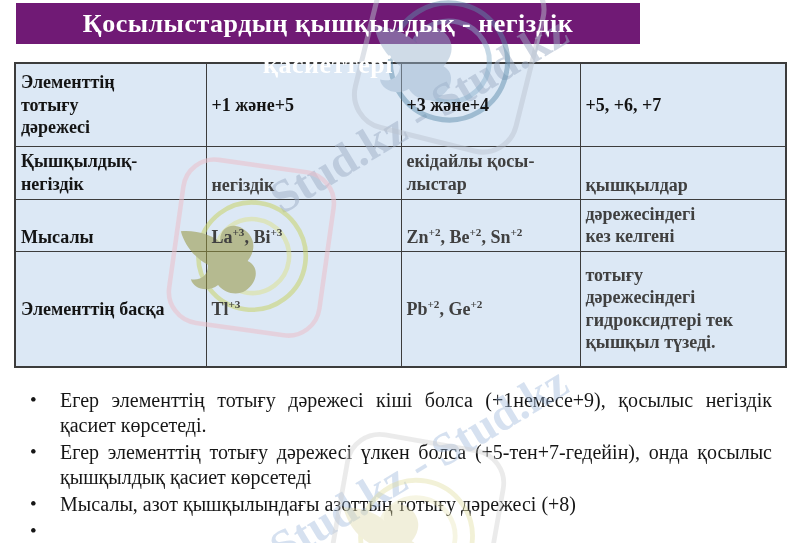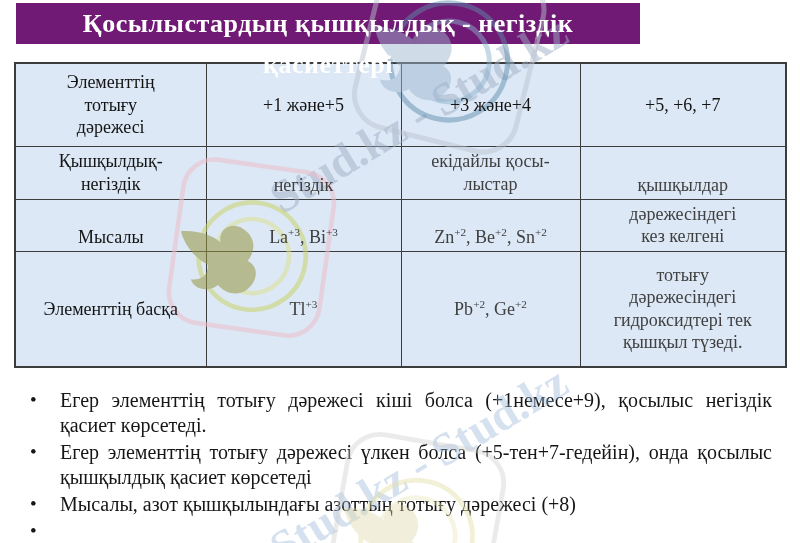--- a/index.html
+++ b/index.html
@@ -20,23 +20,23 @@
   }
 
   
   table.main-table {
     position:absolute; left:14px; top:62px; width:771px;
     border-collapse:collapse; table-layout:fixed;
     border:2px solid #3c3c3c;
   }
   .main-table td {
     border:1.5px solid #3c3c3c; background:#dce8f5;
-    font-weight:normal; font-size:18px; line-height:1.25;
-    text-align:center; vertical-align:middle;
-    padding:2px 13px; color:#141414;
+    font-weight:bold; font-size:18px; line-height:1.25;
+    text-align:left; vertical-align:middle;
+    padding:2px 5px; color:#141414;
   }
   .main-table tr.r1 { height:83px; }
   .main-table tr.r2 { height:53px; }
   .main-table tr.r3 { height:52px; }
   .main-table tr.r4 { height:116px; }
   .main-table td.vb { vertical-align:bottom; }
   .main-table td.blue { color:#404040; }
   .main-table td .ct { position:relative; z-index:4; }
   .main-table td .pre { white-space:pre-line; }
   .main-table sup { font-size:.62em; }

